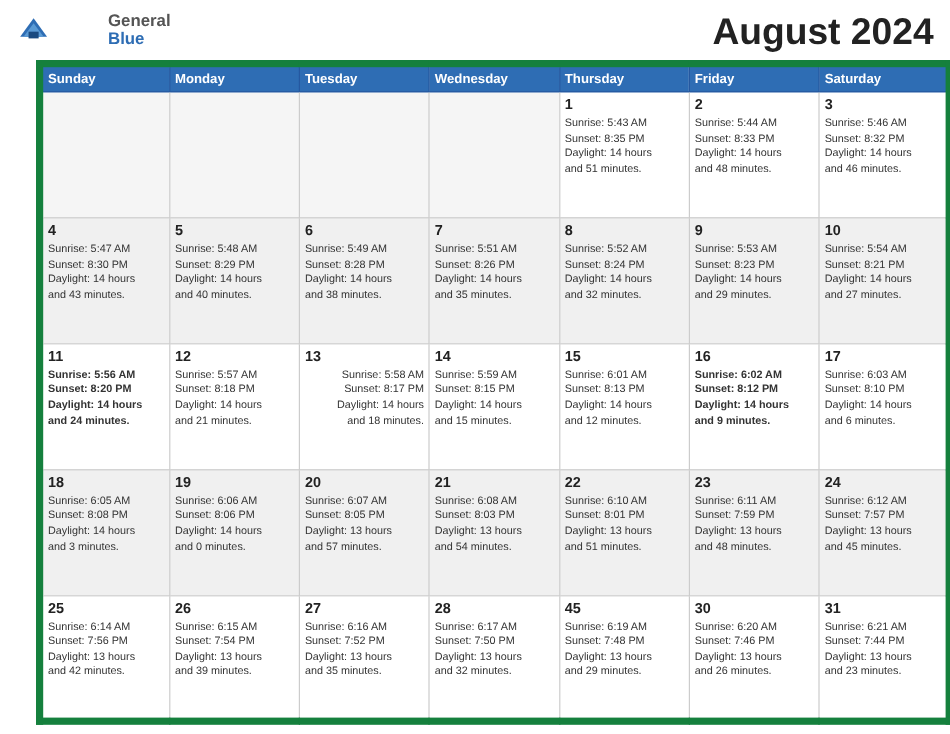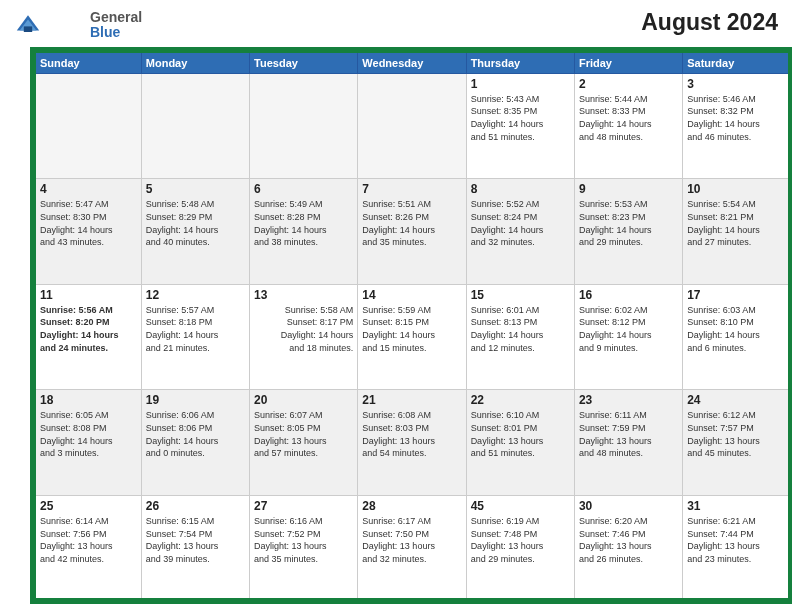--- a/index.html
+++ b/index.html
@@ -40,21 +40,21 @@
     .logo-text span:first-child { color: #555; }
     .logo-text span:last-child { color: #2e6db4; }
     .logo-icon {
       width: 28px;
       height: 28px;
     }
     .title-area {
       text-align: right;
     }
     .title-area h1 {
-      font-size: 23px;
+      font-size: 31px;
       font-weight: bold;
       color: #222;
       line-height: 1.1;
     }
     .title-area h2 {
       font-size: 14px;
       font-weight: normal;
       color: #444;
     }
     .calendar {
@@ -245,21 +245,21 @@
           </td>
           <td>
             <span class="day-num">15</span>
             <div class="day-info" style="white-space: pre-line;">Sunrise: 6:01 AM
 Sunset: 8:13 PM
 Daylight: 14 hours
 and 12 minutes.</div>
           </td>
           <td>
             <span class="day-num">16</span>
-            <div class="day-info" style="white-space: pre-line;">Sunrise: 6:02 AM
+            <div class="day-info" style="white-space: pre-line; font-weight: bold;">Sunrise: 6:02 AM
 Sunset: 8:12 PM
 Daylight: 14 hours
 and 9 minutes.</div>
           </td>
           <td>
             <span class="day-num">17</span>
             <div class="day-info" style="white-space: pre-line;">Sunrise: 6:03 AM
 Sunset: 8:10 PM
 Daylight: 14 hours
 and 6 minutes.</div>

